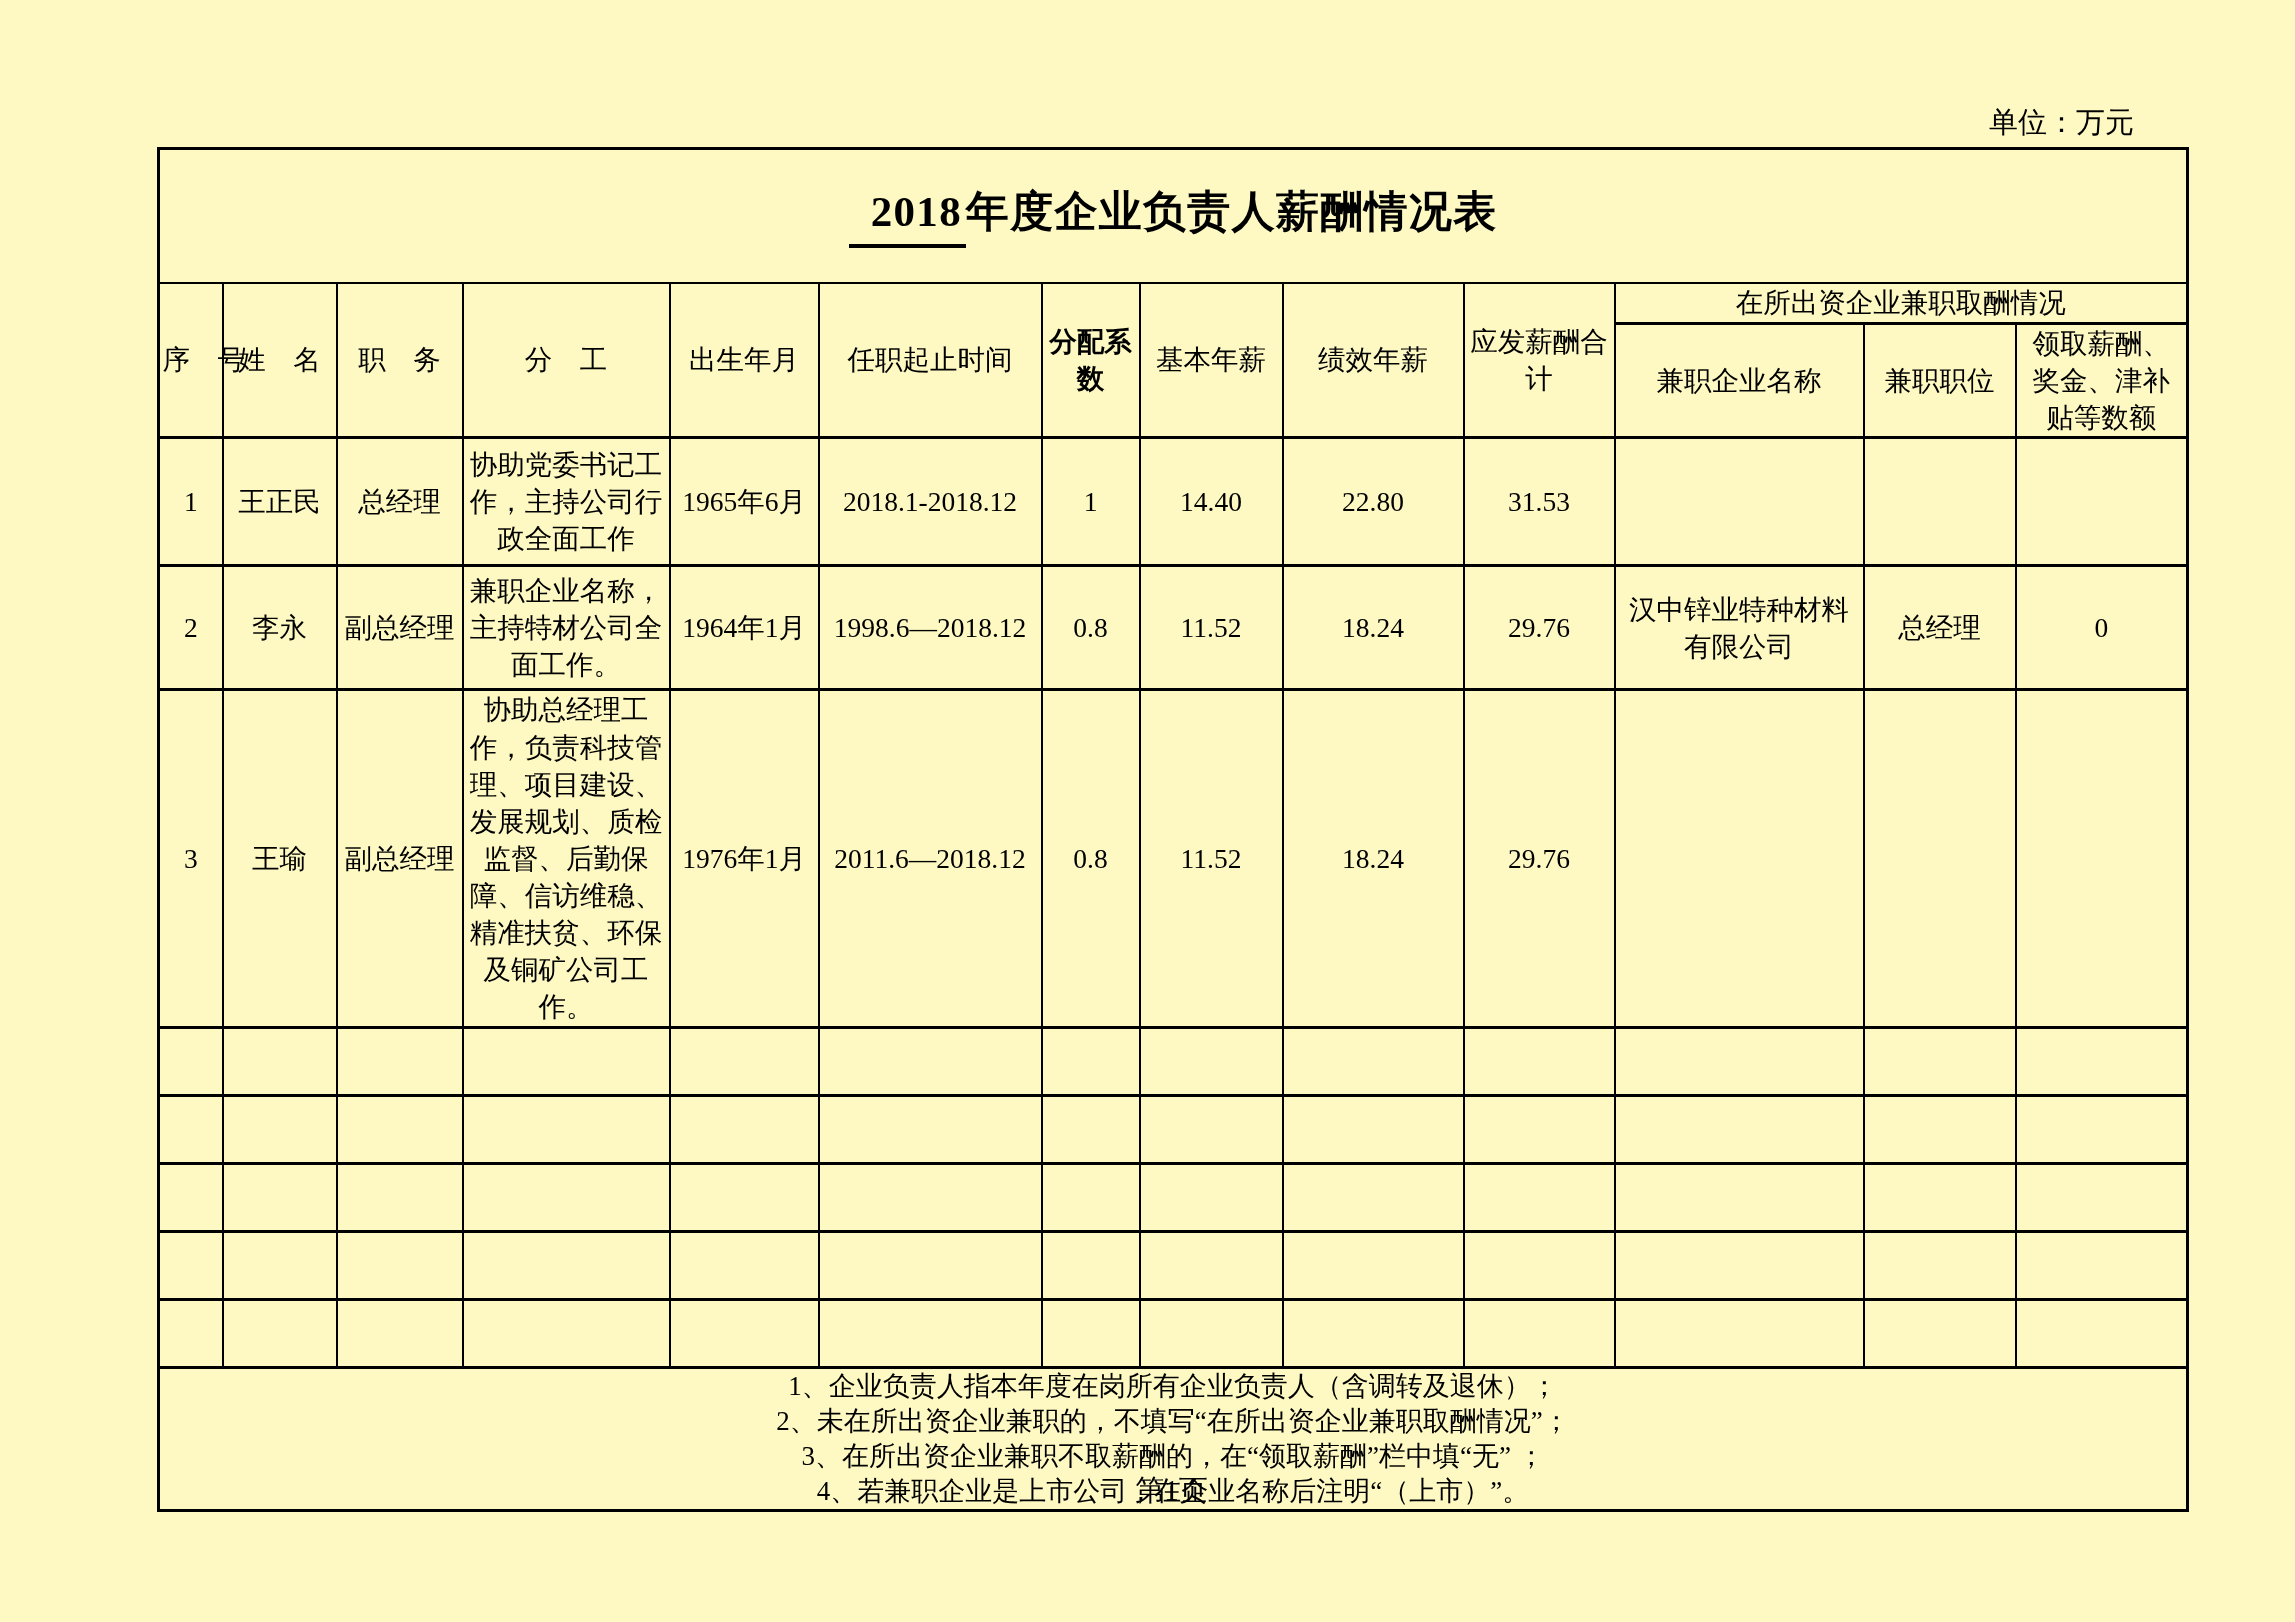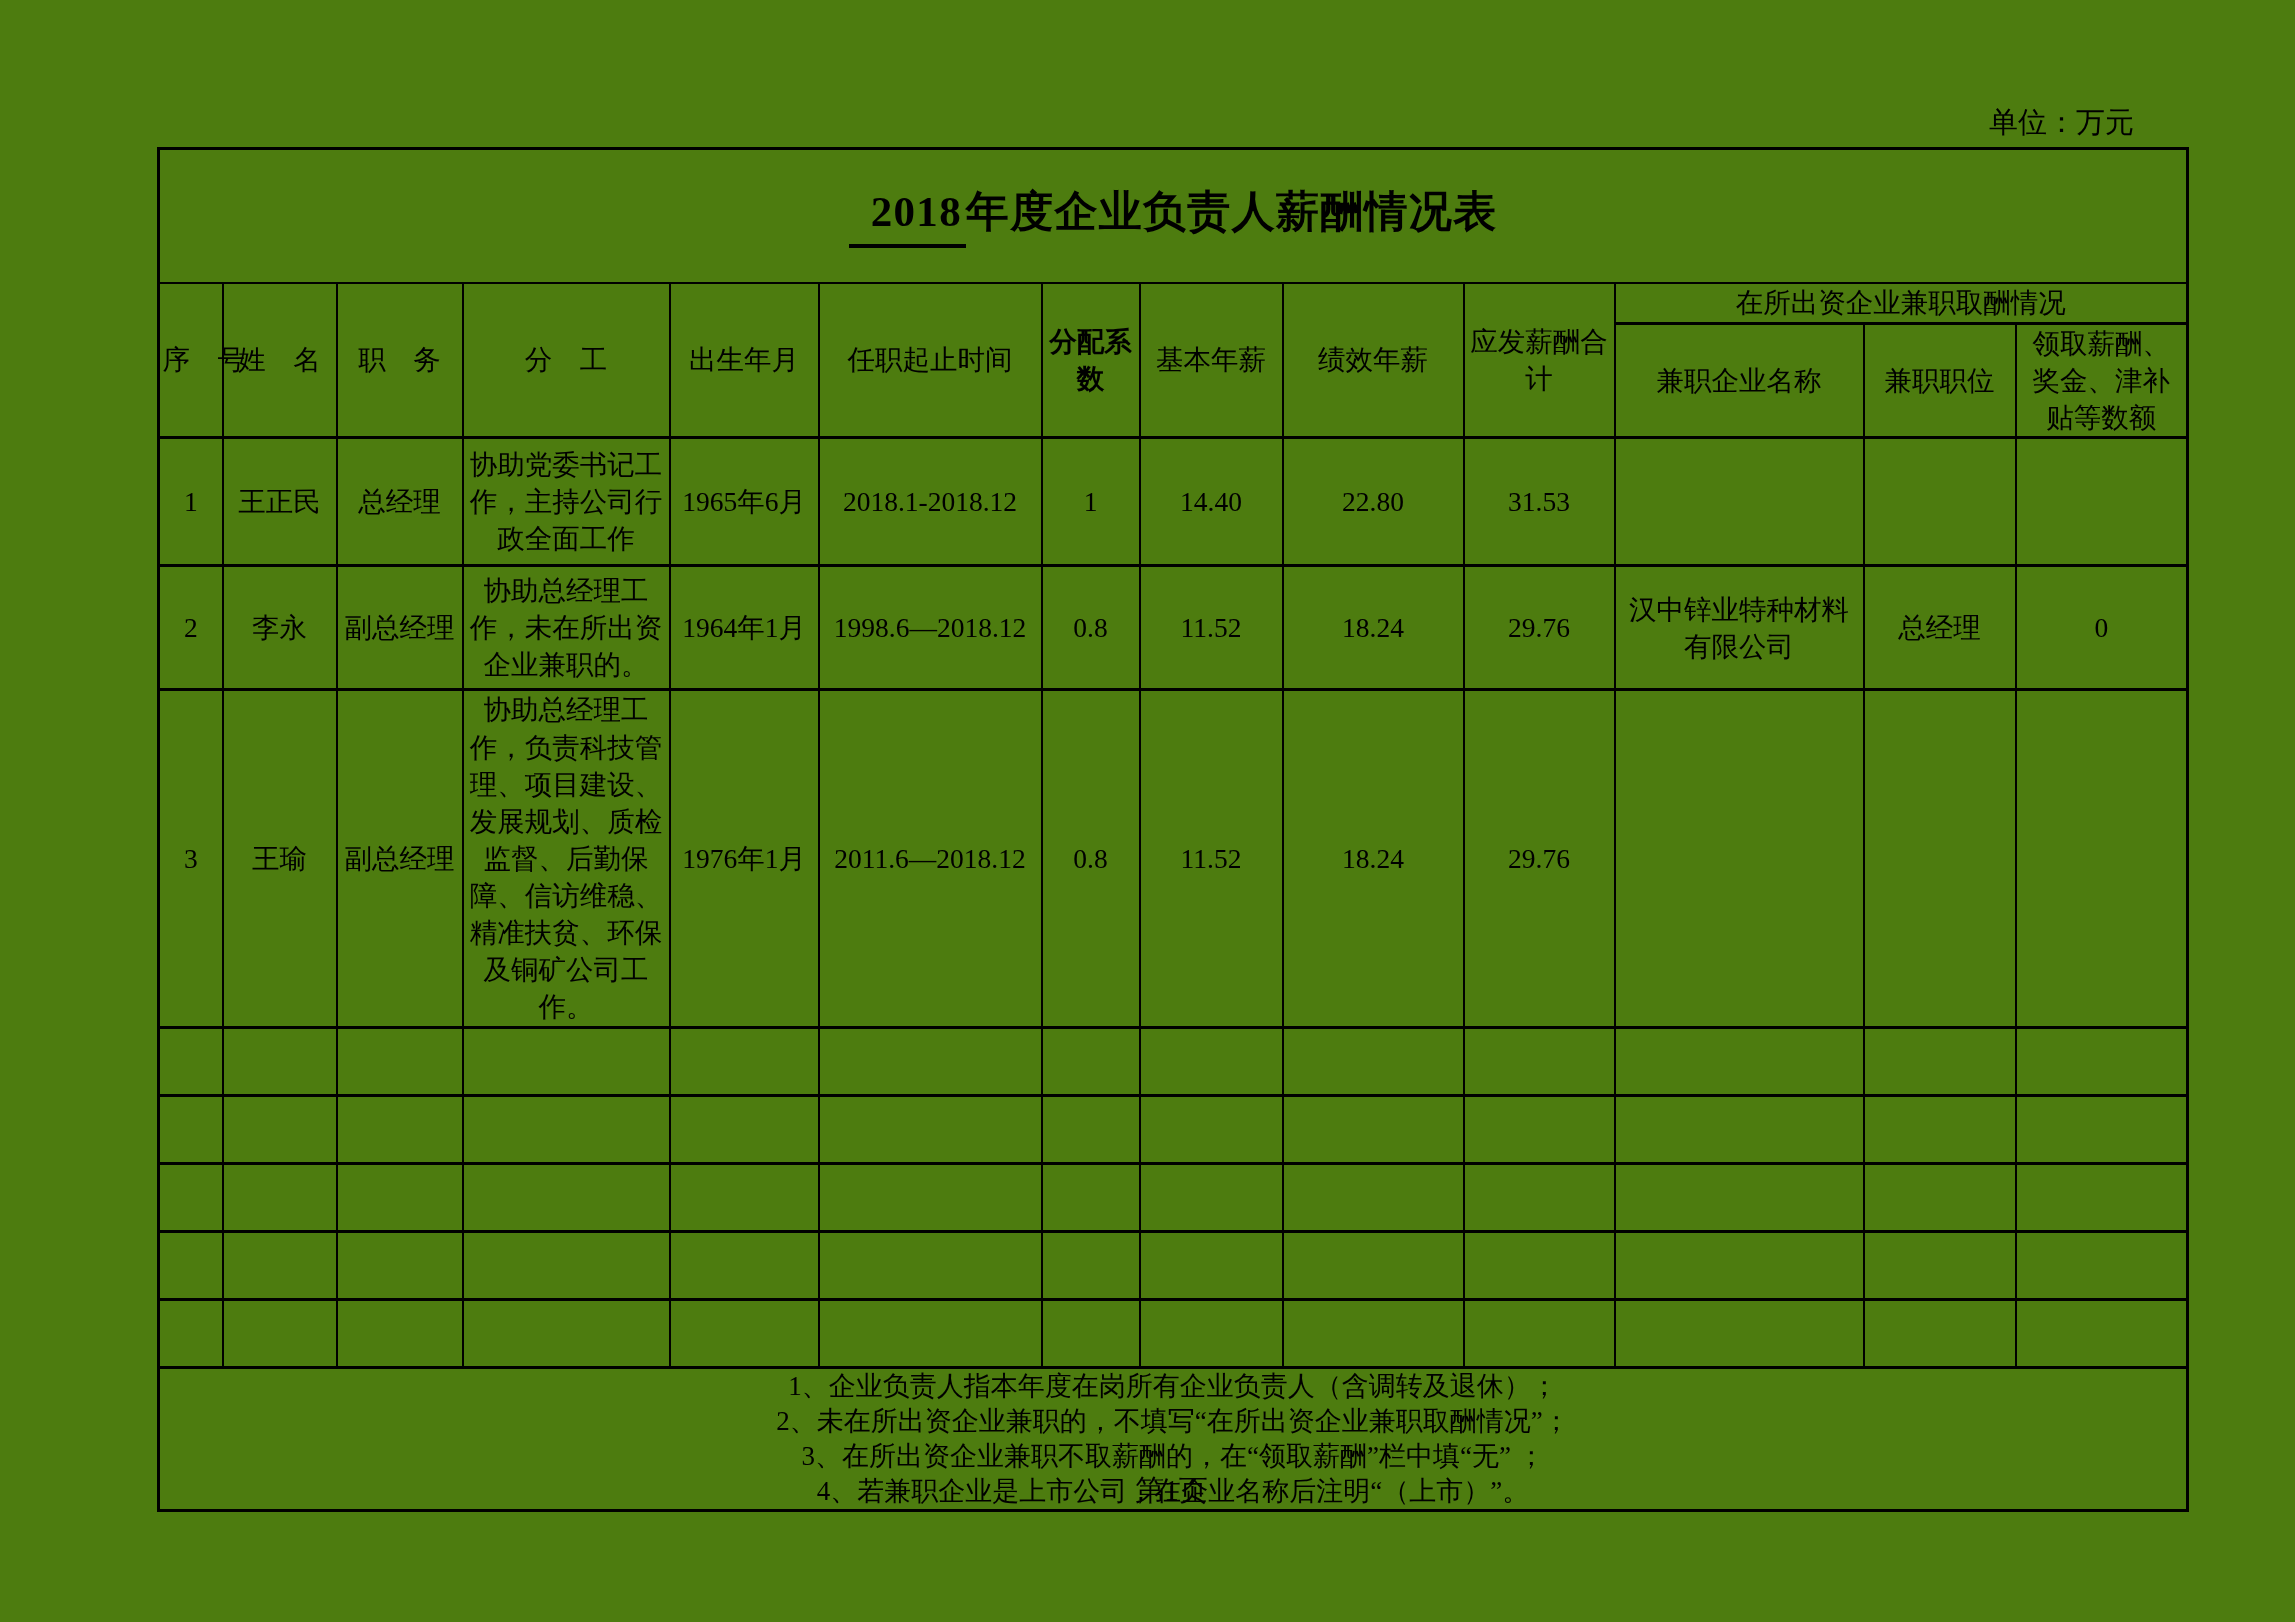--- a/index.html
+++ b/index.html
@@ -4,21 +4,21 @@
 <style>
   html, body {
     margin: 0;
     padding: 0;
     background: #ffffff;
   }
   .page {
     position: relative;
     width: 2295px;
     height: 1623px;
-    background: #4d7c0f;
+    background: #fef9c3;
     color: #000000;
     font-family: "Liberation Serif", "DejaVu Serif", serif;
     overflow: hidden;
   }
   .unit-label {
     position: absolute;
     top: 103px;
     left: 1989px;
     font-size: 29px;
     white-space: nowrap;
@@ -168,21 +168,21 @@
         <td class="num">31.53</td>
         <td></td>
         <td></td>
         <td class="num"></td>
       </tr>
 
       <tr style="height:124px">
         <td class="num">2</td>
         <td>李永</td>
         <td>副总经理</td>
-        <td class="duty">协助总经理工作，未在所出资企业兼职的。</td>
+        <td class="duty">兼职企业名称，主持特材公司全面工作。</td>
         <td>1964年1月</td>
         <td class="num">1998.6—2018.12</td>
         <td class="num">0.8</td>
         <td class="num">11.52</td>
         <td class="num">18.24</td>
         <td class="num">29.76</td>
         <td>汉中锌业特种材料有限公司</td>
         <td>总经理</td>
         <td class="num">0</td>
       </tr>

